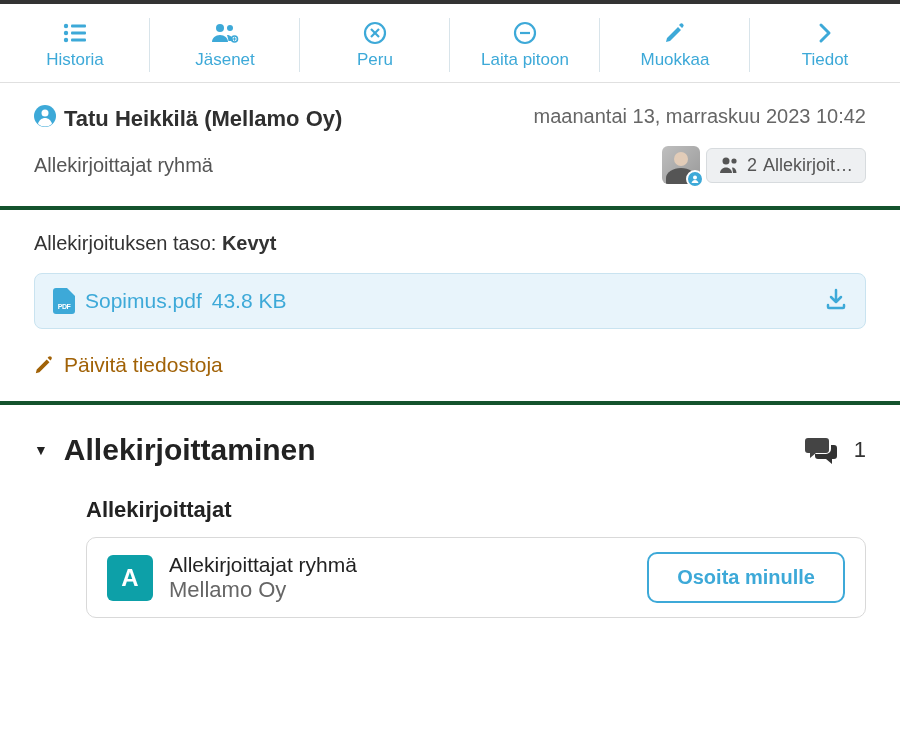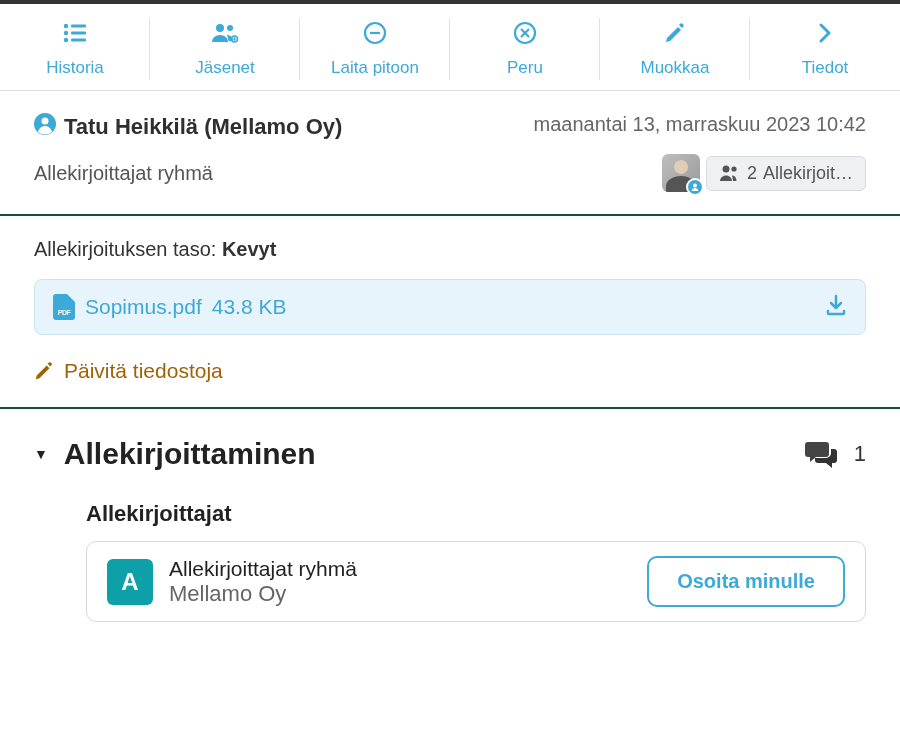--- a/index.html
+++ b/index.html
@@ -18,21 +18,21 @@
     .toolbar {
       display: flex;
       border-bottom: 1px solid #e0e0e0;
       padding: 10px 0 6px;
     }
     .toolbar-item {
       flex: 1;
       display: flex;
       flex-direction: column;
       align-items: center;
-      gap: 12px;
+      gap: 4px;
       cursor: pointer;
       position: relative;
       padding: 6px 0;
     }
     .toolbar-item:not(:last-child)::after {
       content: "";
       position: absolute;
       right: 0;
       top: 4px;
       bottom: 4px;
@@ -48,21 +48,21 @@
       justify-content: center;
     }
     .toolbar-label {
       color: #3da9d8;
       font-size: 17px;
       font-weight: 500;
     }
 
     .section {
       padding: 22px 34px;
-      border-bottom: 2px solid #14532d;
+      border-bottom: 4px solid #14532d;
     }
     .header-row {
       display: flex;
       justify-content: space-between;
       align-items: flex-start;
     }
     .user-block {
       display: flex;
       align-items: center;
       gap: 8px;
@@ -327,34 +327,34 @@
             <circle cx="23.5" cy="17" r="3" fill="none" stroke="currentColor" stroke-width="1.6"></circle>
             <path d="M23.5 15.3v3.4M21.8 17h3.4" stroke="currentColor" stroke-width="1.2"></path>
           </svg>
       </span>
       <span class="toolbar-label">Jäsenet</span>
     </div>
     <div class="toolbar-item">
       <span class="toolbar-icon">
         <svg width="24" height="24" viewBox="0 0 24 24" fill="none" stroke="currentColor" stroke-width="2.2">
             <circle cx="12" cy="12" r="10"></circle>
-            <line x1="7" y1="12" x2="17" y2="12"></line>
-          </svg>
-      </span>
-      <span class="toolbar-label">Laita pitoon</span>
+            <line x1="8" y1="8" x2="16" y2="16"></line>
+            <line x1="16" y1="8" x2="8" y2="16"></line>
+          </svg>
+      </span>
+      <span class="toolbar-label">Peru</span>
     </div>
     <div class="toolbar-item">
       <span class="toolbar-icon">
         <svg width="24" height="24" viewBox="0 0 24 24" fill="none" stroke="currentColor" stroke-width="2.2">
             <circle cx="12" cy="12" r="10"></circle>
-            <line x1="8" y1="8" x2="16" y2="16"></line>
-            <line x1="16" y1="8" x2="8" y2="16"></line>
-          </svg>
-      </span>
-      <span class="toolbar-label">Peru</span>
+            <line x1="7" y1="12" x2="17" y2="12"></line>
+          </svg>
+      </span>
+      <span class="toolbar-label">Laita pitoon</span>
     </div>
     <div class="toolbar-item">
       <span class="toolbar-icon">
         <svg width="22" height="22" viewBox="0 0 22 22" fill="currentColor">
             <path d="M3 16l11-11 3 3-11 11-4 1 1-4zM15 3l1-1a2 2 0 013 3l-1 1-3-3z"></path>
           </svg>
       </span>
       <span class="toolbar-label">Muokkaa</span>
     </div>
     <div class="toolbar-item">

